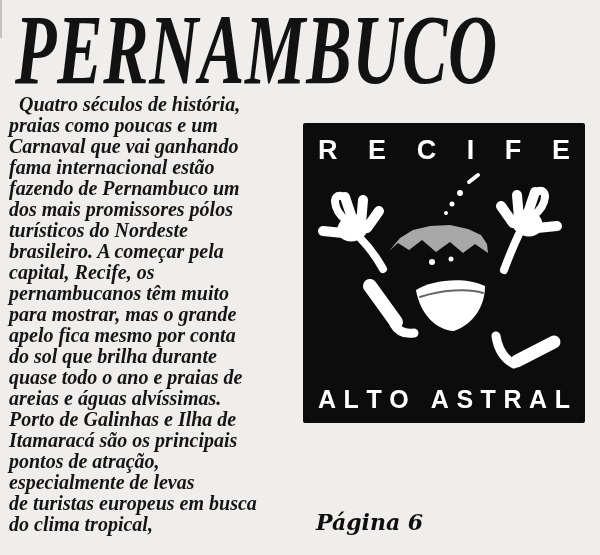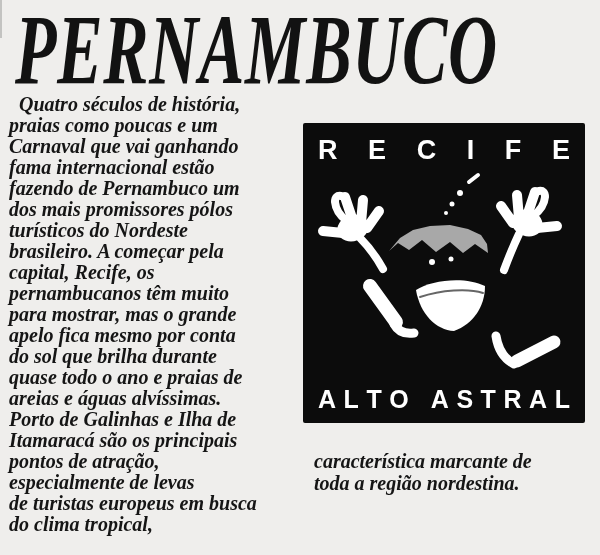--- a/index.html
+++ b/index.html
@@ -156,17 +156,16 @@
         <span> </span>
         <span>A</span>
         <span>S</span>
         <span>T</span>
         <span>R</span>
         <span>A</span>
         <span>L</span>
       </div>
   </div>
 
-  <div class="continuation">característica marcante de
-toda a região nordestina.</div>
 
+  <div class="page-ref">Página 6</div>
 
 </div>
 
 </body></html>

